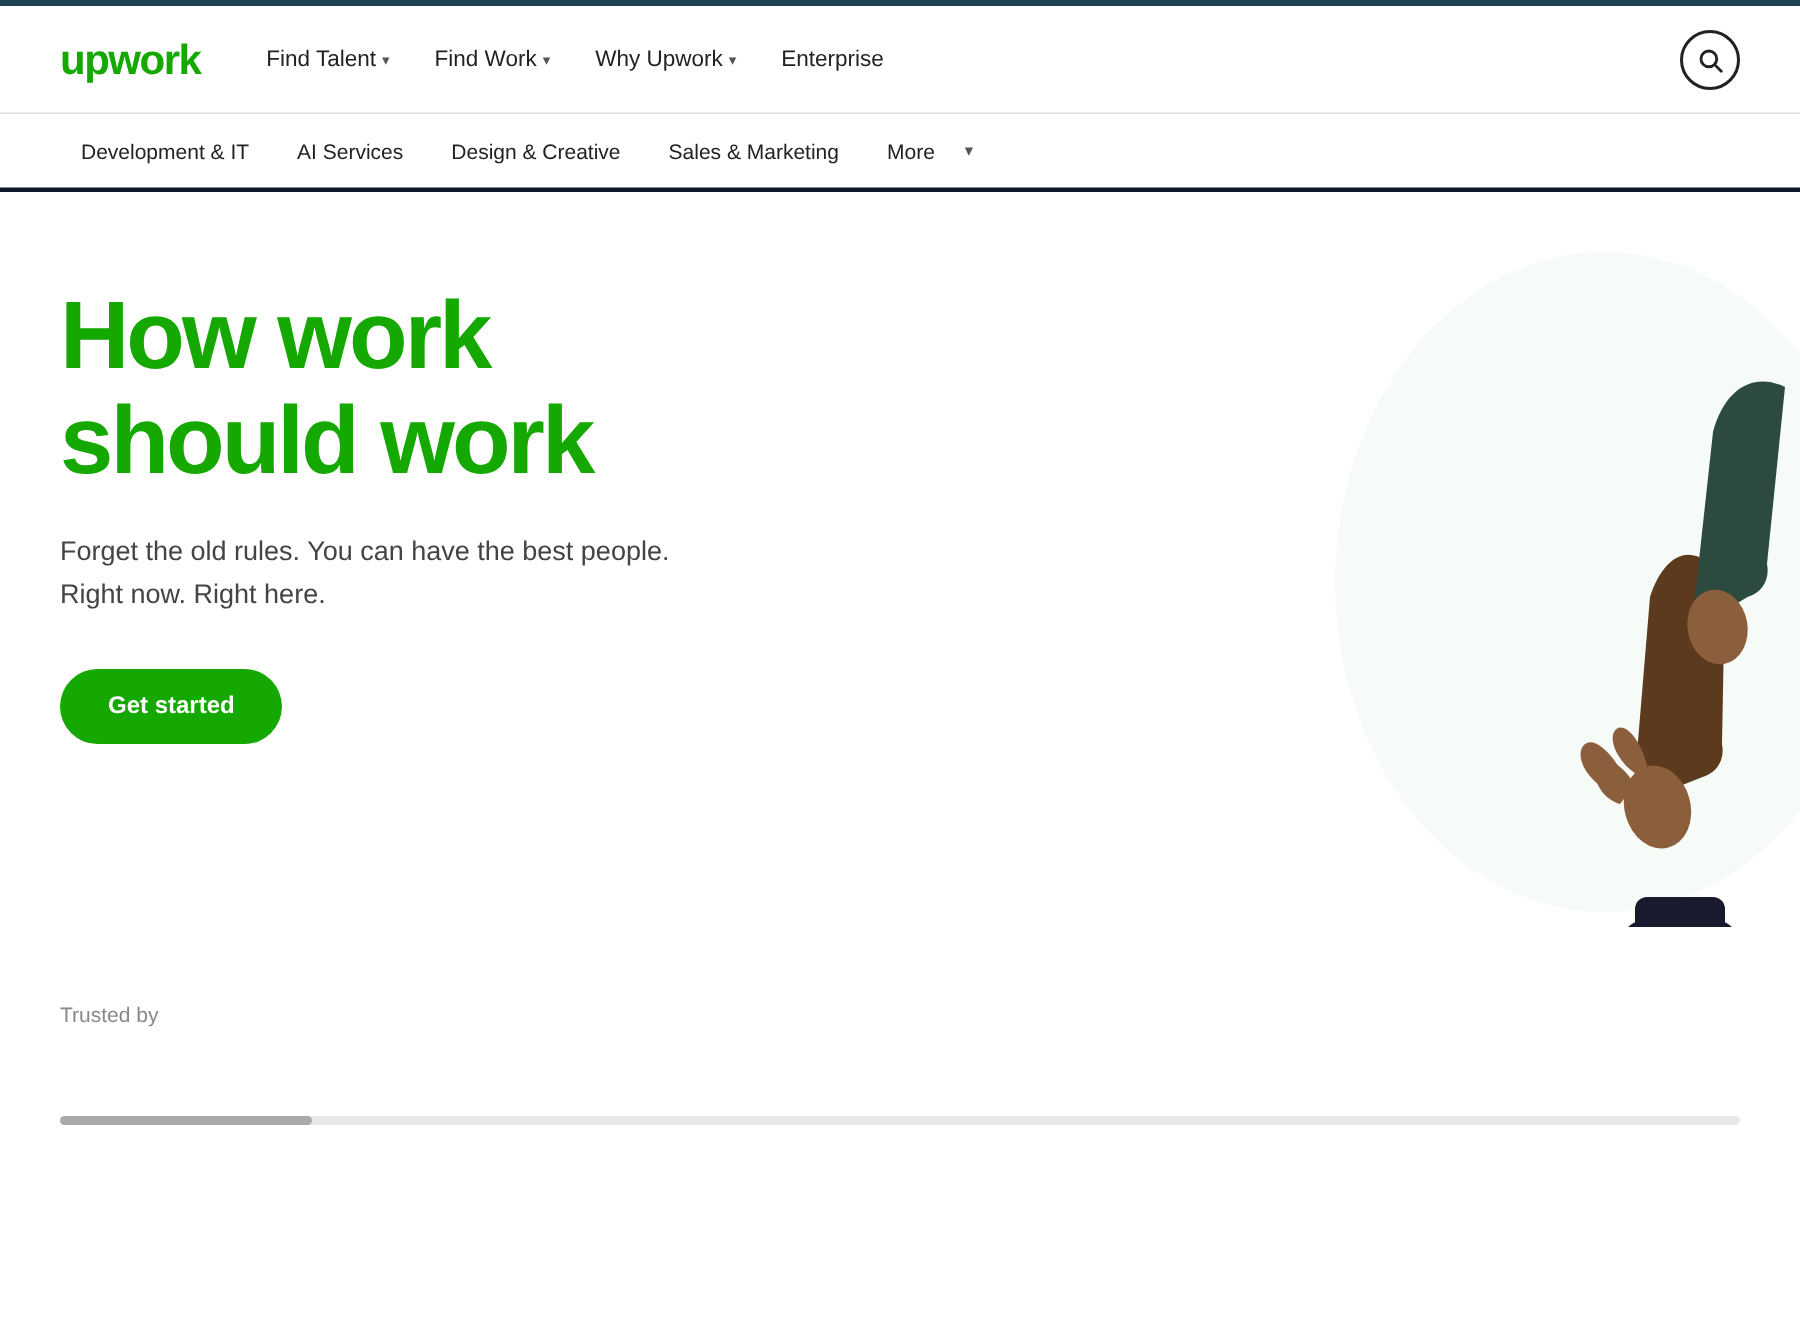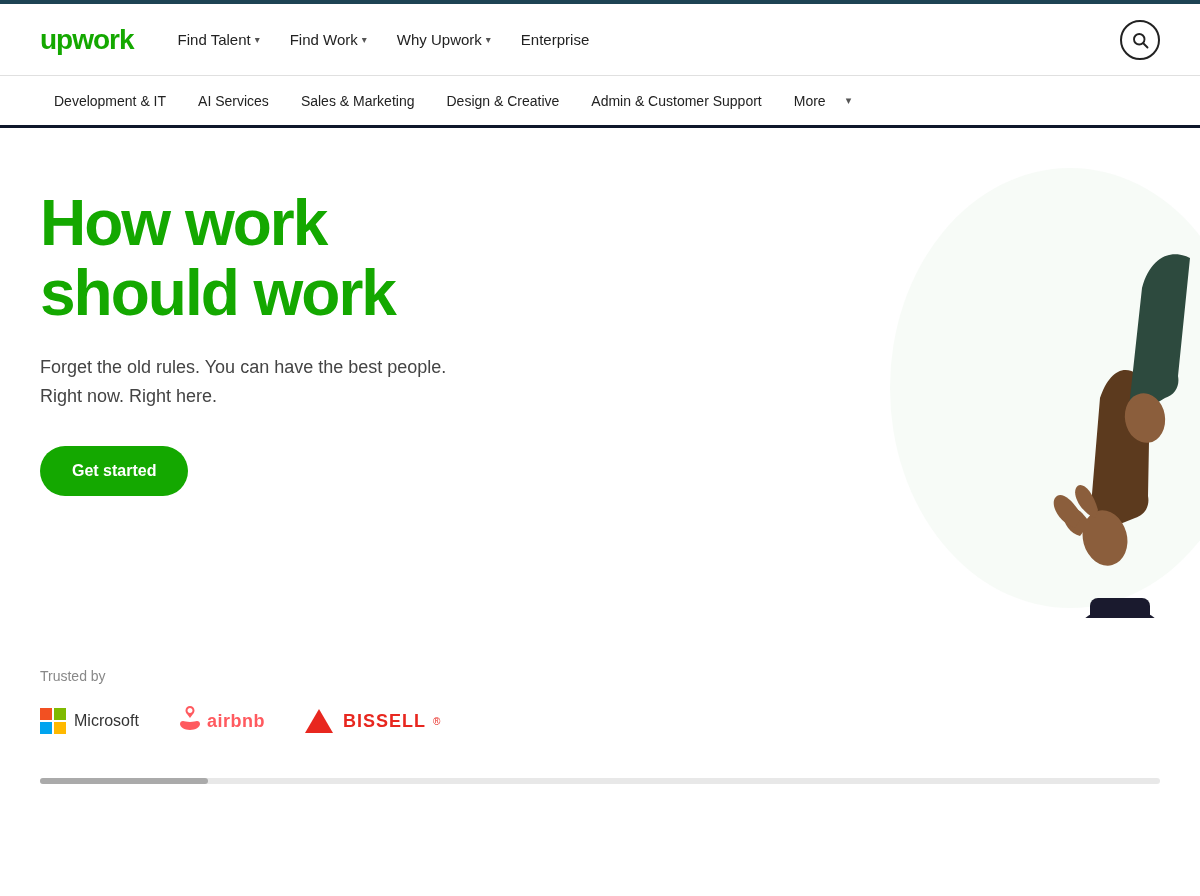--- a/index.html
+++ b/index.html
@@ -258,27 +258,24 @@
 </header>
 
 <nav class="sub-nav">
   <div class="sub-nav-item">
     <span>Development &amp; IT</span>
   </div>
   <div class="sub-nav-item">
     <span>AI Services</span>
   </div>
   <div class="sub-nav-item">
+    <span>Design &amp; Creative</span>
+  </div>
+  <div class="sub-nav-item">
     <span>Sales &amp; Marketing</span>
-  </div>
-  <div class="sub-nav-item">
-    <span>Design &amp; Creative</span>
-  </div>
-  <div class="sub-nav-item">
-    <span>Admin &amp; Customer Support</span>
   </div>
   <div class="sub-nav-item sub-nav-more">
     <span>More</span>
     <span style="font-size:11px; color:#555;">▾</span>
   </div>
 </nav>
 
 <section class="hero">
   <div class="hero-content">
     <h1 class="hero-title">
@@ -313,48 +310,19 @@
 
         <ellipse cx="170" cy="390" rx="40" ry="20" fill="#1a1a2e"></ellipse>
         <rect x="140" y="360" width="60" height="35" rx="8" fill="#1a1a2e"></rect>
       </g>
     </svg>
   </div>
 </section>
 
 <section class="trusted-section">
   <p class="trusted-label">Trusted by</p>
-  <div class="trusted-logos">
-
-    <div class="ms-logo">
-      <div class="ms-grid">
-        <div class="ms-sq-1"></div>
-        <div class="ms-sq-2"></div>
-        <div class="ms-sq-3"></div>
-        <div class="ms-sq-4"></div>
-      </div>
-      <span class="ms-text">Microsoft</span>
-    </div>
-
-    <div class="airbnb-logo">
-      <span class="airbnb-icon">
-        <svg width="22" height="28" viewBox="0 0 22 28" fill="none" xmlns="http://www.w3.org/2000/svg">
-          <path d="M11 2C8.5 2 6.5 4 6.5 6.5C6.5 8 7.2 9.3 8.2 10.2L11 14L13.8 10.2C14.8 9.3 15.5 8 15.5 6.5C15.5 4 13.5 2 11 2ZM11 4C12.4 4 13.5 5.1 13.5 6.5C13.5 7.9 12.4 9 11 9C9.6 9 8.5 7.9 8.5 6.5C8.5 5.1 9.6 4 11 4ZM4 17C2.3 17 1 18.3 1 20C1 23 5.5 26 11 26C16.5 26 21 23 21 20C21 18.3 19.7 17 18 17C16.5 17 14.5 18 11 18C7.5 18 5.5 17 4 17Z" fill="#ff5a5f"></path>
-        </svg>
-      </span>
-      <span style="font-size:18px; font-weight:600; color:#ff5a5f; letter-spacing:0.5px;">airbnb</span>
-    </div>
-
-    <div class="bissell-logo">
-      <div style="display:flex; flex-direction:column; align-items:center; margin-right:4px;">
-        <div class="bissell-triangle"></div>
-      </div>
-      <span class="bissell-text">BISSELL</span>
-      <span style="color:#e8271f; font-size:10px; vertical-align:super; margin-left:1px;">®</span>
-    </div>
-  </div>
 </section>
 
 <div style="position:relative; padding: 0 40px 20px 40px;">
   <div style="height:6px; background:#e8e8e8; border-radius:3px;">
     <div style="width:15%; height:100%; background:#aaa; border-radius:3px;"></div>
   </div>
 </div>
 
 </body></html>

